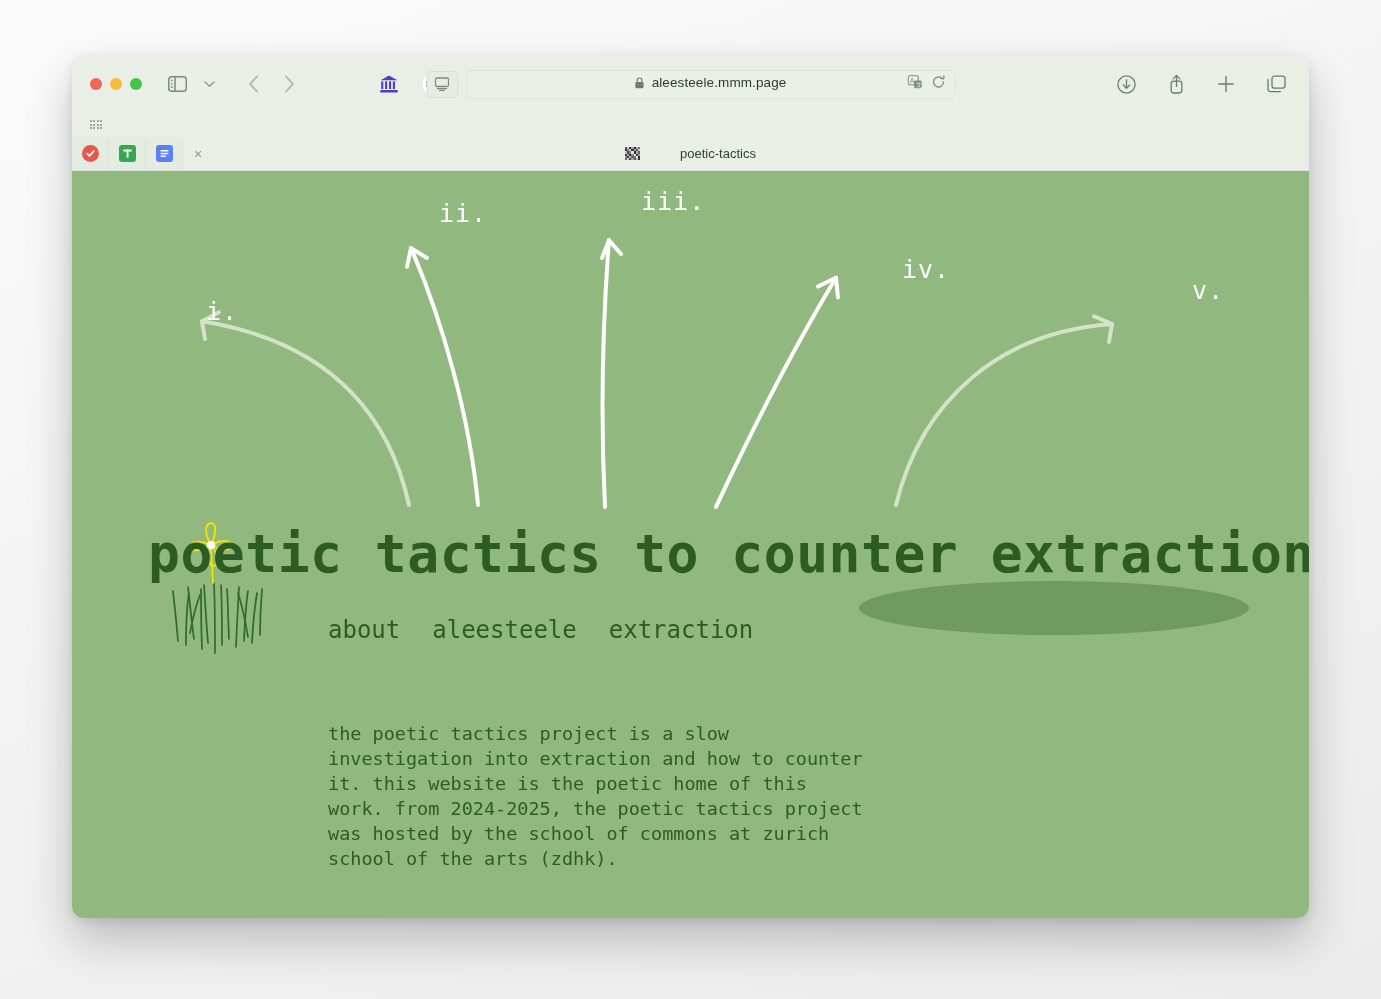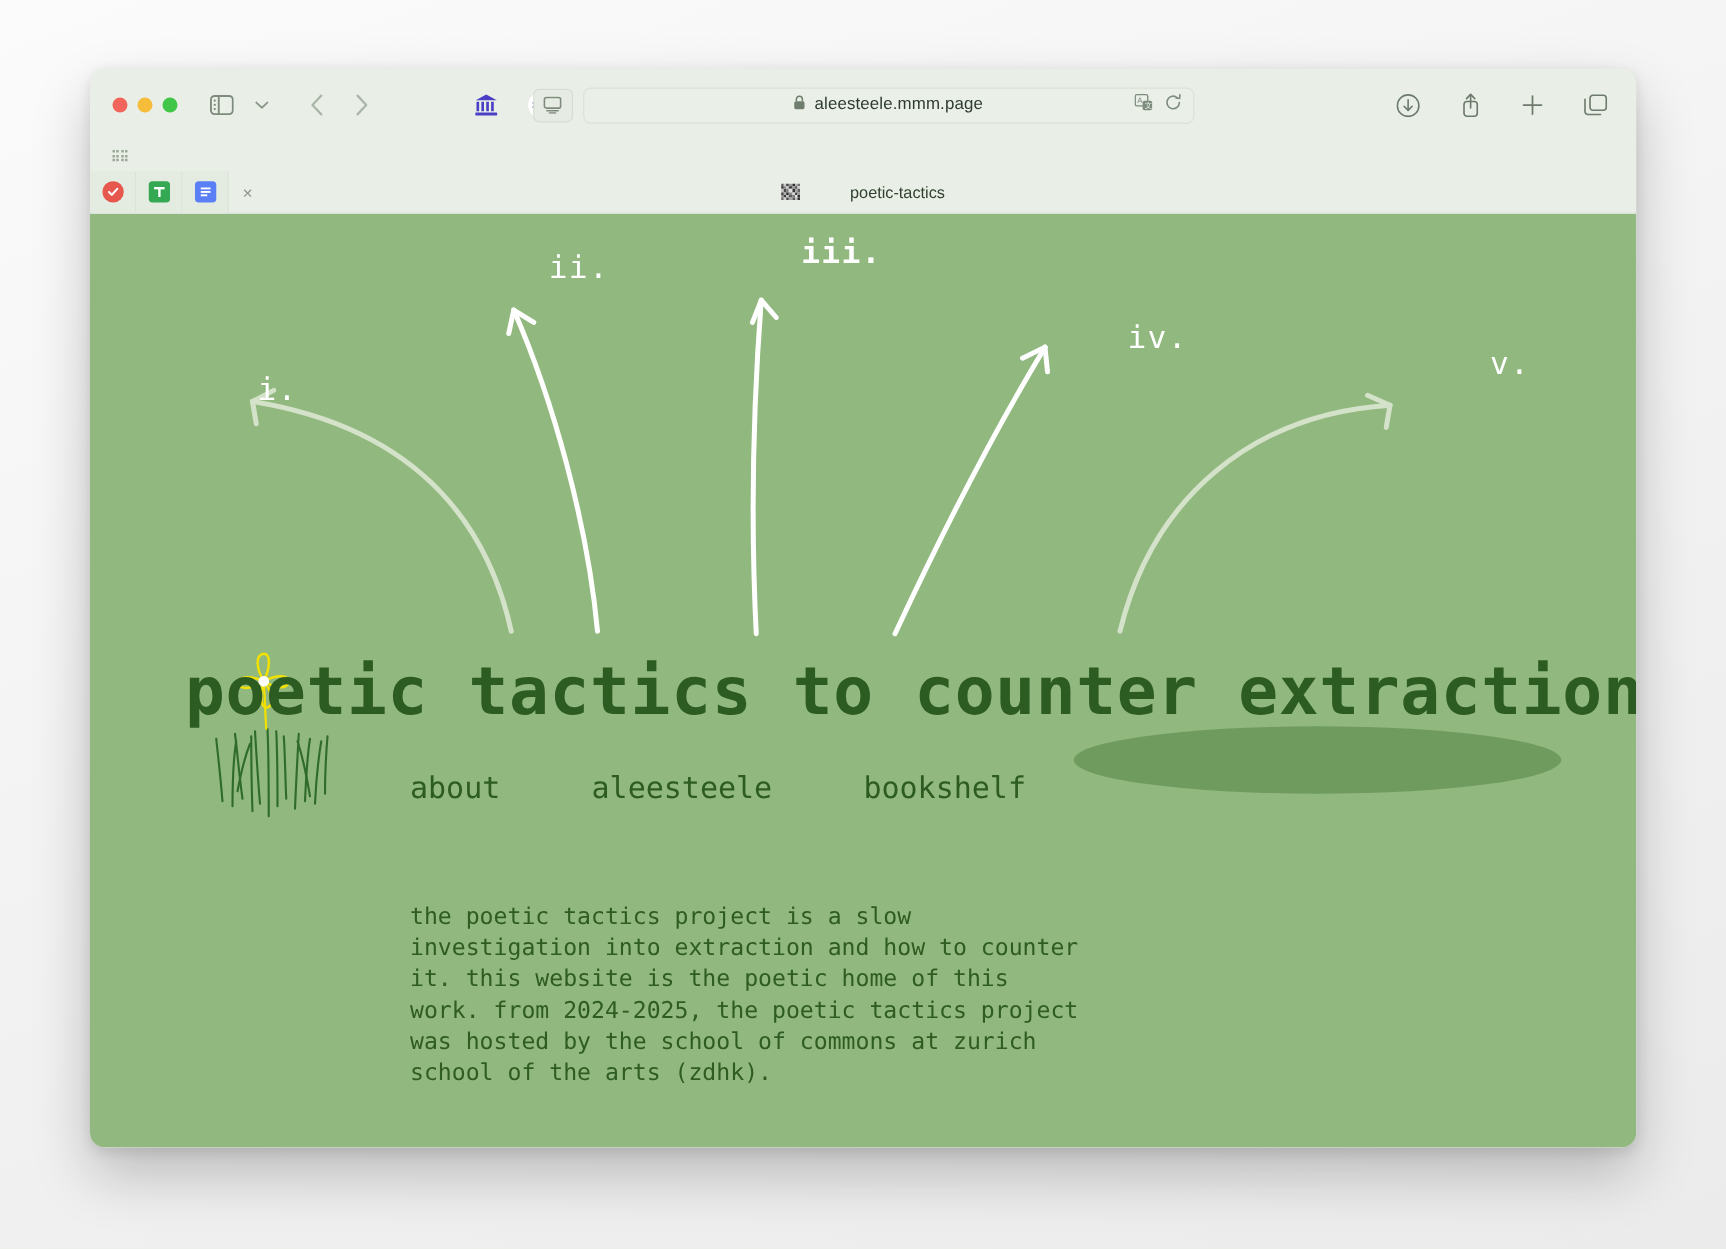--- a/index.html
+++ b/index.html
@@ -256,21 +256,21 @@
     height: 150px;
     z-index: 2;
     pointer-events: none;
   }
 
   .nav-links {
     position: absolute;
     left: 256px;
     top: 445px;
     display: flex;
-    gap: 73px;
+    gap: 32px;
     font-family: "DejaVu Sans Mono", "Liberation Mono", monospace;
     font-size: 24px;
     color: #2d5c22;
   }
   .nav-links a {
     color: inherit;
     text-decoration: none;
   }
 
   .body-copy {
@@ -546,21 +546,21 @@
 
       <g>
         <path d="M824 338 C850 230 930 162 1040 155" stroke="#d5e2ca" stroke-width="4" fill="none" stroke-linecap="round"></path>
         <path d="M1040 155 L1022 147" stroke="#d5e2ca" stroke-width="4" fill="none" stroke-linecap="round"></path>
         <path d="M1040 155 L1037 173" stroke="#d5e2ca" stroke-width="4" fill="none" stroke-linecap="round"></path>
       </g>
     </svg>
 
     <span class="roman-label" style="left:134px; top:126px;">i.</span>
     <span class="roman-label" style="left:367px; top:28px;">ii.</span>
-    <span class="roman-label" style="left:569px; top:16px;font-weight:bold;">iii.</span>
+    <span class="roman-label" style="left:569px; top:16px;">iii.</span>
     <span class="roman-label" style="left:830px; top:40px;margin-top:44px;">iv.</span>
     <span class="roman-label" style="left:1120px; top:105px;">v.</span>
 
     <div class="title-row">
       <div class="pond"></div>
       <div class="big-title">poetic tactics to counter extraction</div>
       <svg class="flower-grass" viewBox="0 0 130 150">
         <g stroke="#2f6b2a" stroke-width="1.7" fill="none" stroke-linecap="round">
           <path d="M18 128 C16 104 14 88 13 78"></path>
           <path d="M26 132 C26 108 27 92 29 80"></path>
@@ -586,21 +586,21 @@
           <path d="M51 32 C58 41 60 51 54 53 C48 54 48 42 51 32 Z"></path>
           <path d="M51 32 C41 39 31 39 31 33 C32 27 42 28 51 32 Z"></path>
         </g>
         <circle cx="51" cy="32" r="4.3" fill="#ffffff"></circle>
       </svg>
     </div>
 
     <div class="nav-links">
       <a href="#">about</a>
       <a href="#">aleesteele</a>
-      <a href="#">bookshelf</a>
+      <a href="#">extraction</a>
     </div>
 
     <div class="body-copy">
       <p>the poetic tactics project is a slow
 investigation into extraction and how to counter
 it. this website is the poetic home of this
 work. from 2024-2025, the poetic tactics project
 was hosted by the school of commons at zurich
 school of the arts (zdhk).</p>
       

